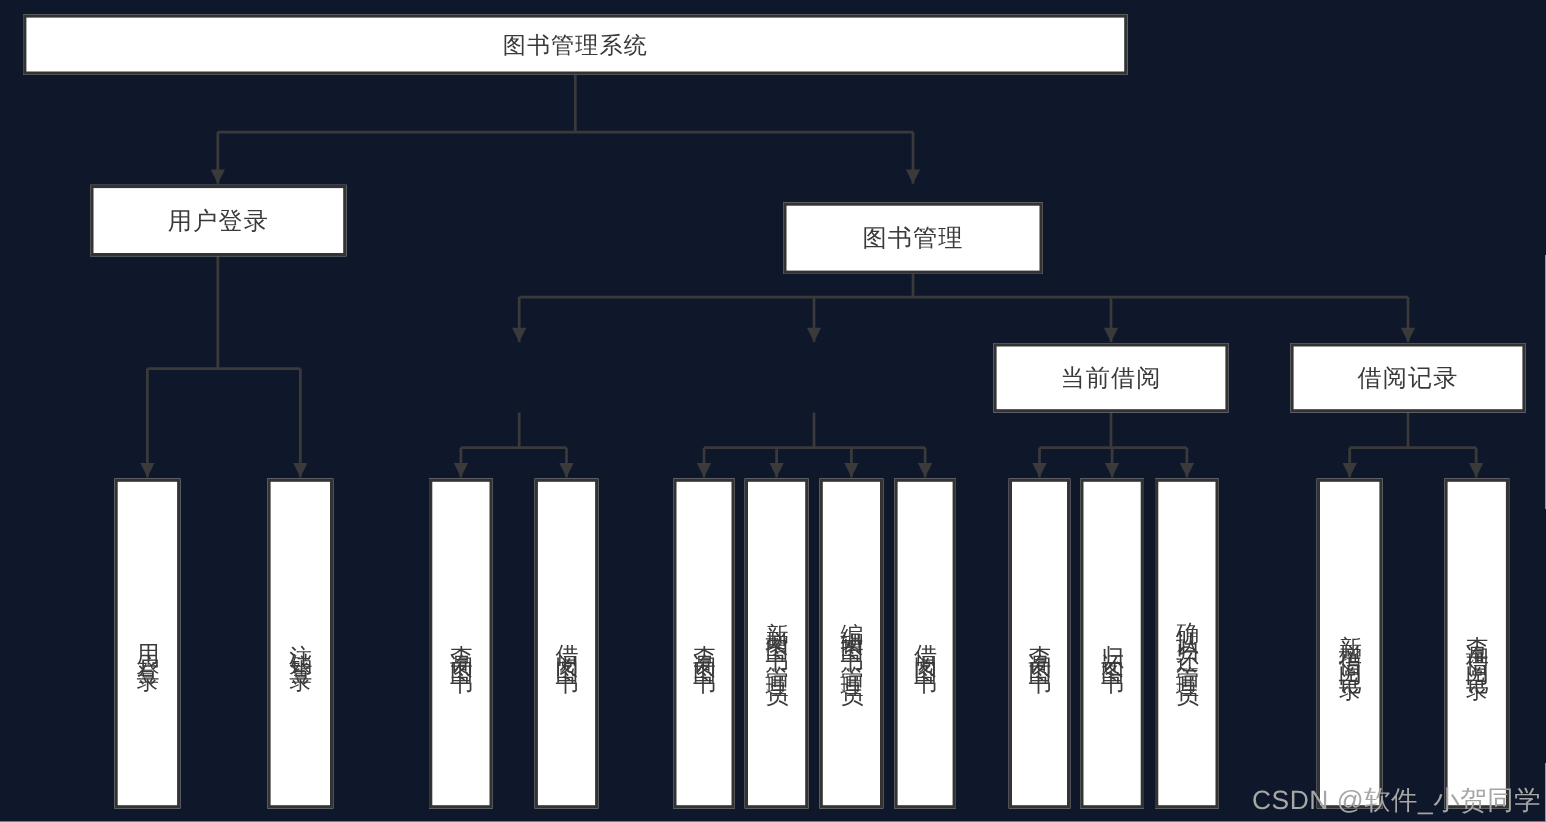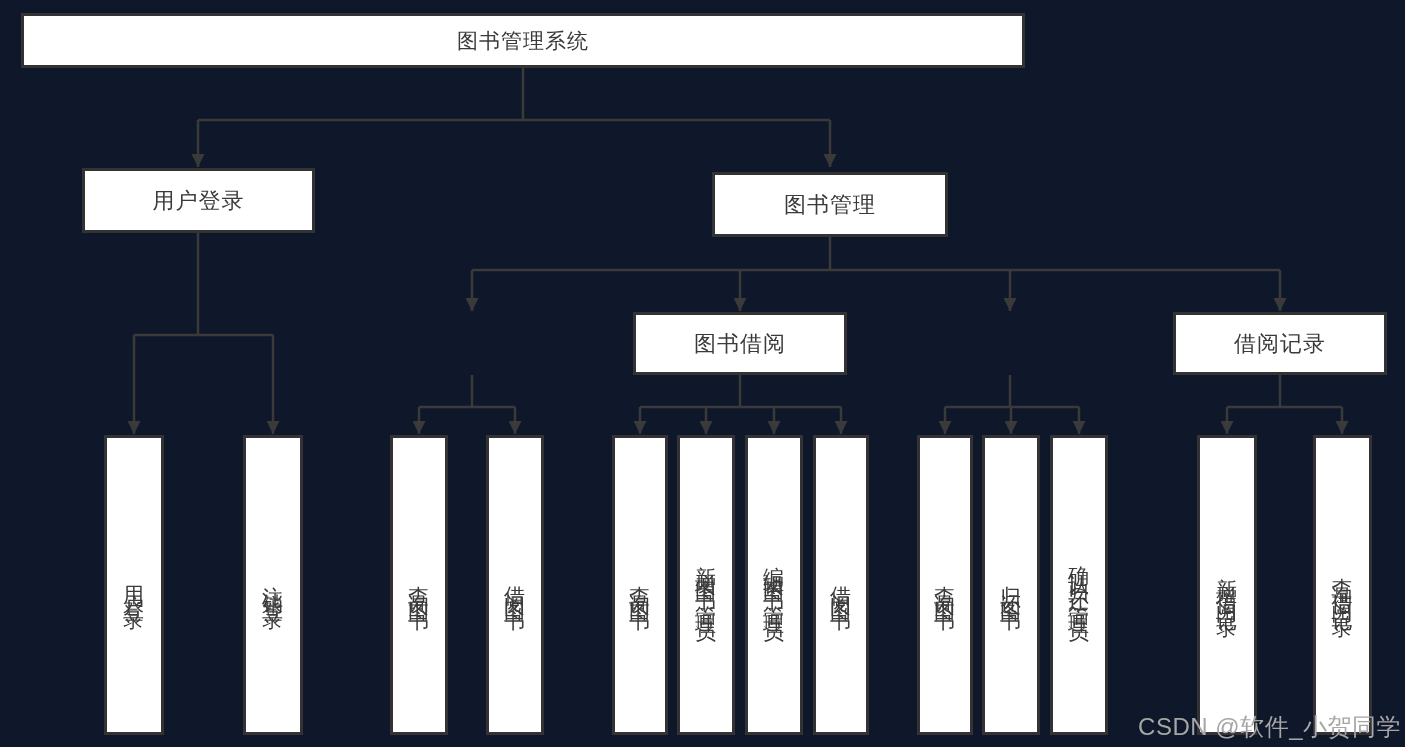--- a/index.html
+++ b/index.html
@@ -102,23 +102,23 @@
     <path d="M1079,407 V434" fill="none" stroke="#3a3a3a" stroke-width="2.5" marker-end="url(#arrow)"></path>
 
     <path d="M1280,375 V407 M1227,407 H1342" fill="none" stroke="#3a3a3a" stroke-width="2.5"></path>
     <path d="M1227,407 V434" fill="none" stroke="#3a3a3a" stroke-width="2.5" marker-end="url(#arrow)"></path>
     <path d="M1342,407 V434" fill="none" stroke="#3a3a3a" stroke-width="2.5" marker-end="url(#arrow)"></path>
   </svg>
 
   <div class="node h root-box" style="left:21px; top:13px; width:1004px; height:55px;">图书管理系统</div>
 
   <div class="node h" style="left:82px; top:168px; width:233px; height:65px;">用户登录</div>
-  <div class="node h" style="left:712px; top:172px; width:236px; height:65px;text-align:right;">图书管理</div>
+  <div class="node h" style="left:712px; top:184px; width:236px; height:65px;text-align:right;">图书管理</div>
 
-  <div class="node h" style="left:633px; top:312px; width:214px; height:63px;">图书借阅</div>
+  <div class="node h" style="left:903px; top:312px; width:214px; height:63px;">当前借阅</div>
   <div class="node h" style="left:1173px; top:312px; width:214px; height:63px;">借阅记录</div>
 
   <div class="node leaf" style="left:104px; top:435px; width:60px; height:300px;">
     <span class="vtext">用户登录</span>
   </div>
   <div class="node leaf" style="left:243px; top:435px; width:60px; height:300px;">
     <span class="vtext">注销登录</span>
   </div>
 
   <div class="node leaf" style="left:390px; top:435px; width:58px; height:300px;">

